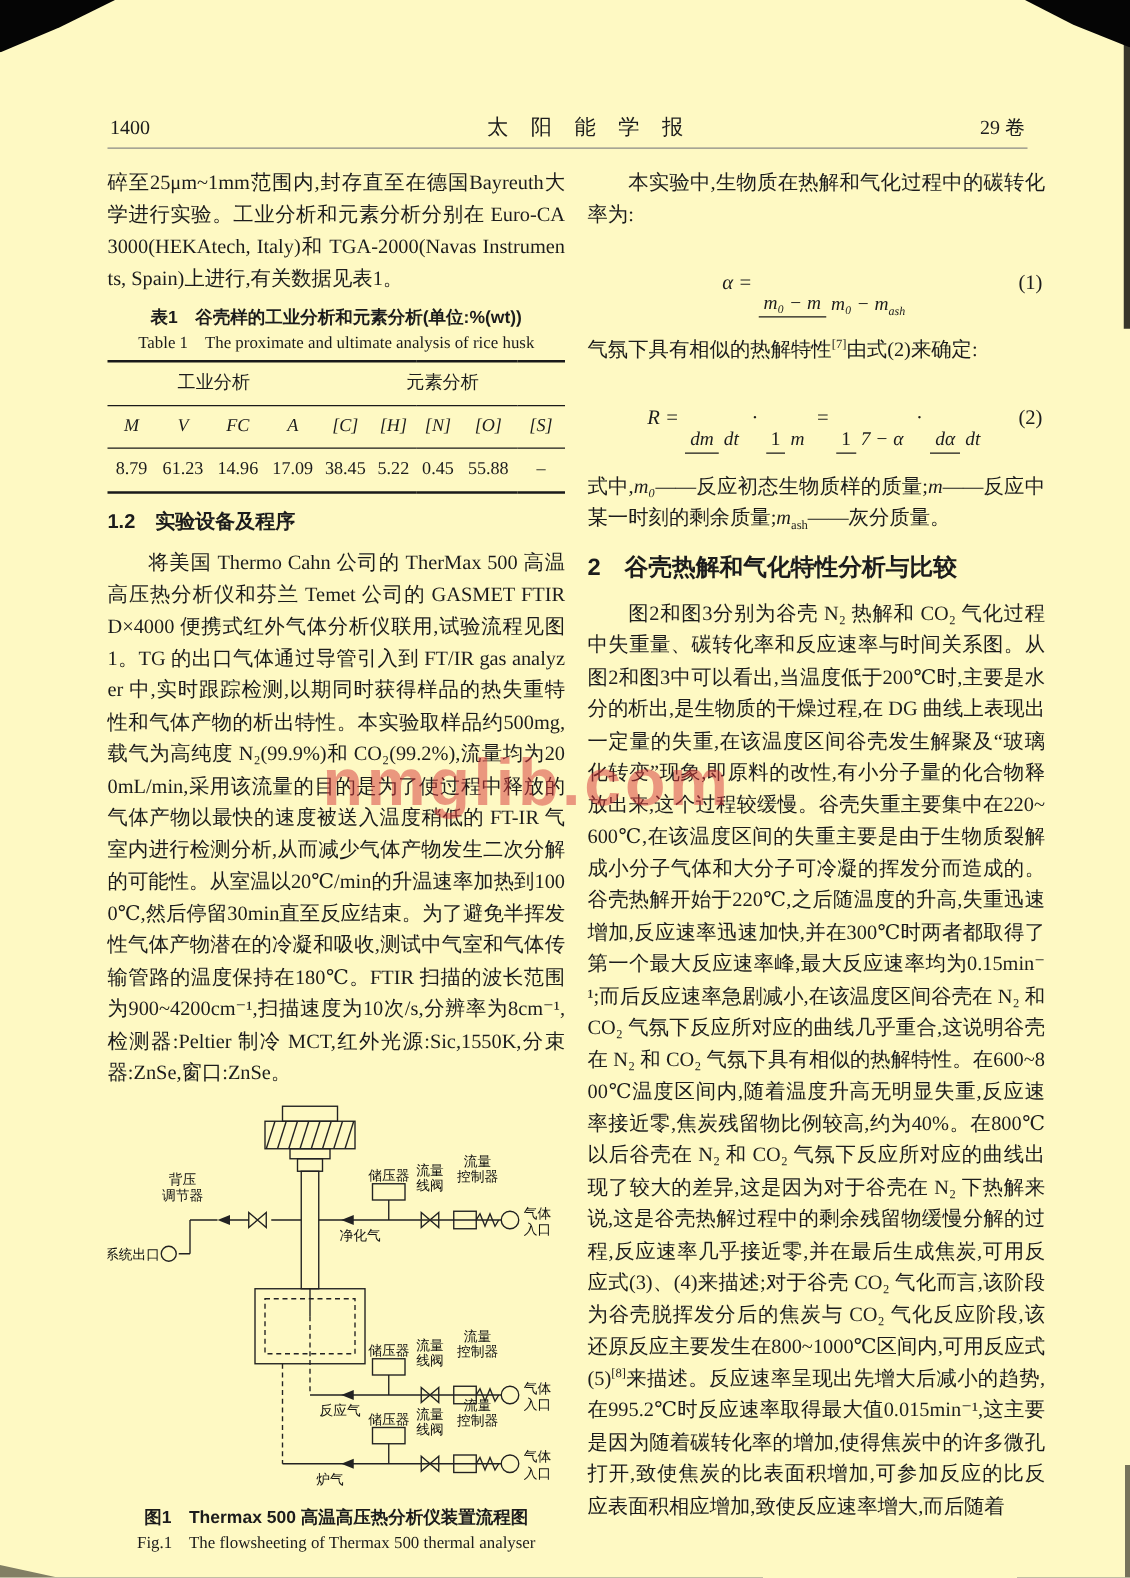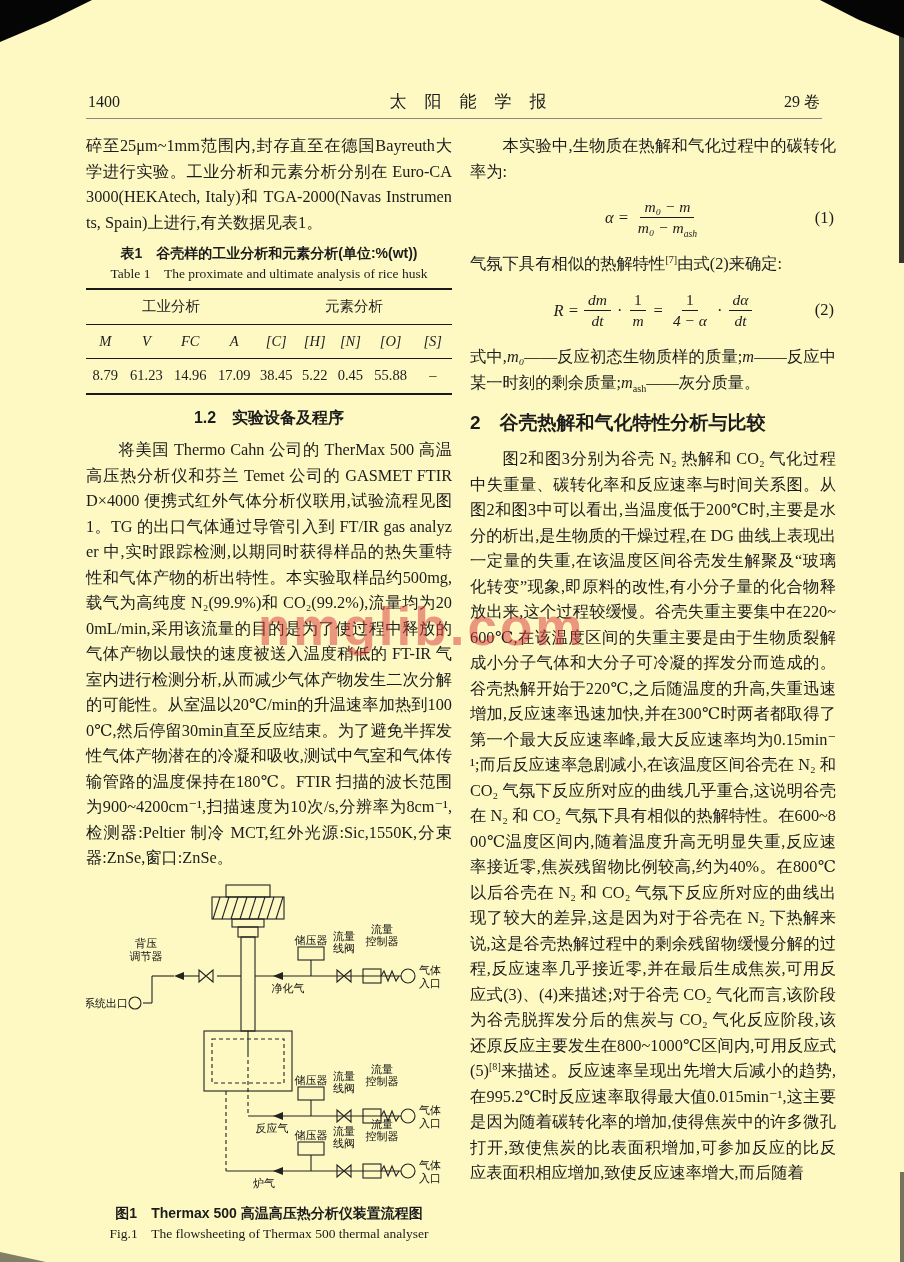--- a/index.html
+++ b/index.html
@@ -45,29 +45,29 @@
 
   
   .tbl-caption-zh { margin-top: 8px; text-align: center; font-family: "Liberation Sans", sans-serif; font-weight: bold; font-size: 14px; line-height: 21px; }
   .tbl-caption-en { text-align: center; font-size: 13.5px; line-height: 19px; margin-bottom: 5px; }
   .tbl { width: 100%; border-collapse: collapse; font-size: 14.5px; border-top: 2px solid #1a1a1a; border-bottom: 2px solid #1a1a1a; }
   .tbl td { text-align: center; padding: 4px 0; }
   .spanner-row td { border-bottom: 1px solid #1a1a1a; }
   .cols-row td { border-bottom: 1px solid #1a1a1a; font-style: italic; }
   .vals-row td { font-style: normal; }
 
-  .h-sub { font-family: "Liberation Sans", sans-serif; font-weight: bold; font-size: 16px; margin: 10px 0 7px; text-align: center; }
+  .h-sub { font-family: "Liberation Sans", sans-serif; font-weight: bold; font-size: 16px; margin: 10px 0 7px; text-align: left; }
   .h-main { font-family: "Liberation Sans", sans-serif; font-weight: bold; font-size: 19px; margin: 14px 0 10px; text-align: left; line-height: 27px; }
 
   
   .equation { position: relative; display: flex; align-items: center; margin: 13px 0; font-size: 16.5px; }
   .eq-body { flex: 1; display: flex; align-items: center; justify-content: center; gap: 5px; }
   .eq-var { font-style: italic; }
   .eq-op { font-style: normal; padding: 0 1px; }
-  .frac { display: inline-flex; flex-direction: column; align-items: center; line-height: 1.3; font-size: 15.5px; }
+  .frac { display: inline-flex; flex-direction: row; align-items: center; line-height: 1.3; font-size: 15.5px; margin-top: 36px; }
   .frac .num { display: block; border-bottom: 1px solid #1a1a1a; padding: 0 4px; }
   .frac .den { display: block; padding: 0 4px; }
   .eq-tag { position: absolute; right: 2px; top: 50%; transform: translateY(-50%); font-style: normal; }
 
   
   .fig { margin-top: 10px; text-align: center; }
   .fig svg { display: block; margin: 0 auto; }
   .fig-caption-zh { text-align: center; font-family: "Liberation Sans", sans-serif; font-weight: bold; font-size: 14px; line-height: 21px; margin-top: 6px; }
   .fig-caption-en { text-align: center; font-size: 13.5px; line-height: 19px; }
 
@@ -259,21 +259,21 @@
           <span class="den eq-var">dt</span>
         </span>
         <span class="eq-op">·</span>
         <span class="frac">
           <span class="num">1</span>
           <span class="den eq-var">m</span>
         </span>
         <span class="eq-op">=</span>
         <span class="frac">
           <span class="num">1</span>
-          <span class="den eq-var">4 − α</span>
+          <span class="den eq-var">7 − α</span>
         </span>
         <span class="eq-op">·</span>
         <span class="frac">
           <span class="num eq-var">dα</span>
           <span class="den eq-var">dt</span>
         </span>
       </span>
       <span class="eq-tag">(2)</span>
     </div>
 

